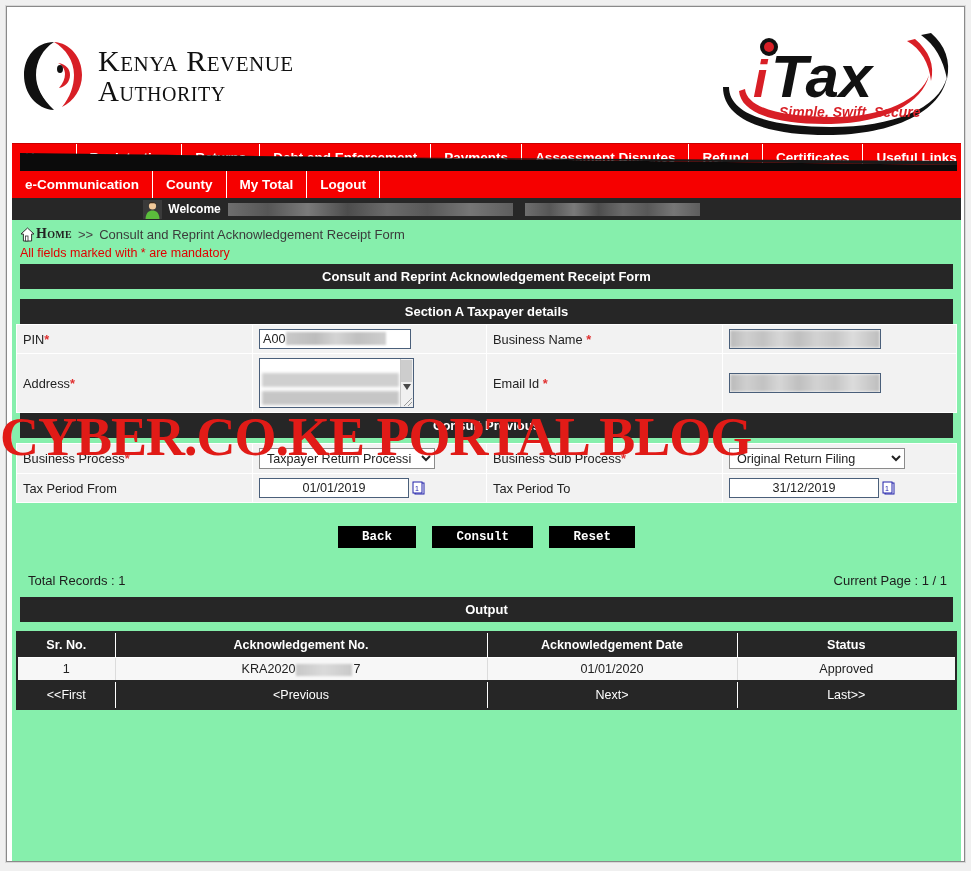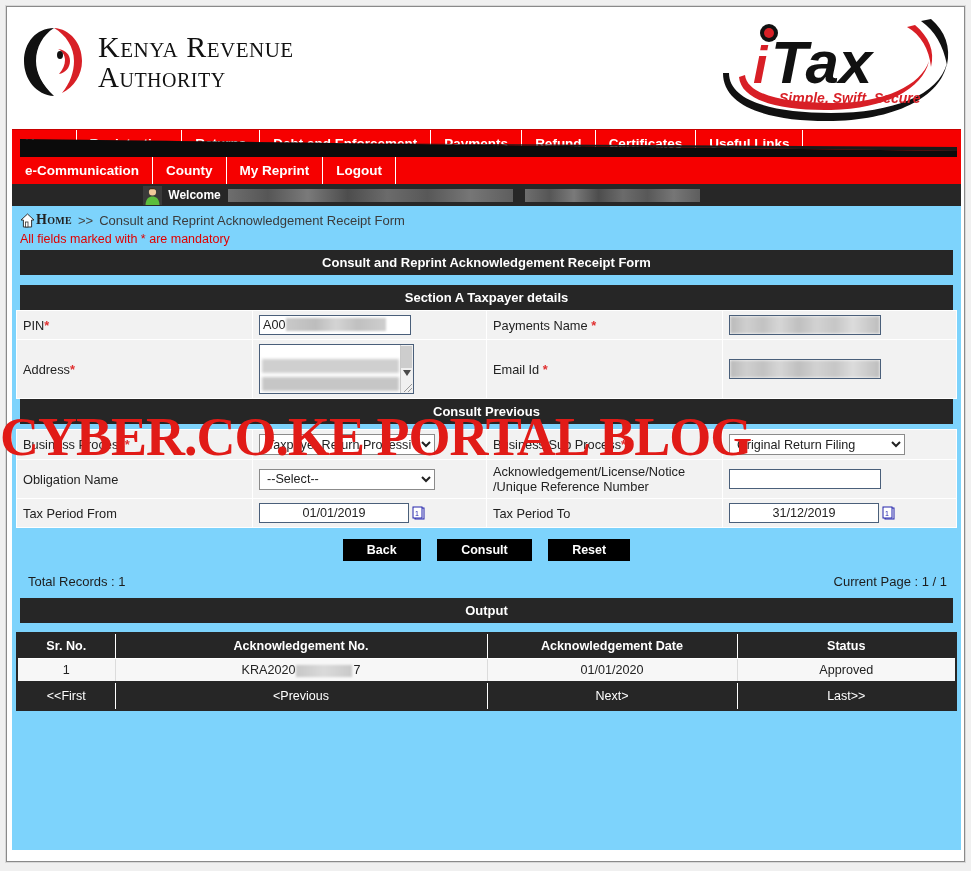--- a/index.html
+++ b/index.html
@@ -19,23 +19,23 @@
     position: absolute;
     left: 6px; top: 6px;
     width: 959px; height: 856px;
     background: #ffffff;
     border: 1px solid #8a8a8a;
     box-shadow: 0 0 0 1px #d8d8d8;
     overflow: hidden;
   }
   .inner {
     position: absolute;
-    left: 5px; top: 0;
+    left: 5px; top: 14px;
     width: 949px; height: 843px;
-    background: #7dd3fc;
+    background: #86efac;
     overflow: hidden;
   }
 
   
   .header {
     position: relative;
     height: 122px;
     background: #ffffff;
   }
   .kra-logo {
@@ -283,23 +283,23 @@
     text-align: center;
     padding: 11px 0 6px 0;
   }
   .btn {
     background: #000000;
     color: #ffffff;
     font-weight: bold;
     font-size: 12.5px;
     border: 1px solid #000000;
     padding: 3px 23px;
-    margin: 0 6px;
+    margin: 12px 6px;
     cursor: pointer;
-    font-family: Liberation Sans, sans-serif;
+    font-family: Liberation Mono, monospace;
   }
 
   
   .recrow {
     display: flex;
     justify-content: space-between;
     padding: 7px 14px 9px 16px;
     font-size: 13px;
     color: #1d1d1d;
     gap: 28px;
@@ -417,29 +417,30 @@
         </div>
       </div>
 
       <div class="nav">
         <div class="navrow row1">
           <div class="navitem">Home</div>
           <div class="navitem">Registration</div>
           <div class="navitem">Returns</div>
           <div class="navitem">Debt and Enforcement</div>
           <div class="navitem">Payments</div>
+          <div class="navitem">Assessment Disputes</div>
           <div class="navitem">Refund</div>
           <div class="navitem">Certificates</div>
           <div class="navitem">Useful Links</div>
           <div class="nav-spacer"></div>
         </div>
         <div class="navrow row2">
           <div class="navitem">e-Communication</div>
           <div class="navitem">County</div>
-          <div class="navitem">My Reprint</div>
+          <div class="navitem">My Total</div>
           <div class="navitem">Logout</div>
           <div class="nav-spacer"></div>
         </div>
       </div>
 
       <div class="welcome">
         <div class="welcome-inner">
           <span class="avatar">
             <svg width="19" height="19" viewBox="0 0 19 19">
               <rect width="19" height="19" fill="#3a3a3a"></rect>
@@ -478,21 +479,21 @@
       <table class="ftable">
         <tbody>
             <tr>
           <td class="lbl star-lbl"><span>PIN</span><span class="star">*</span></td>
           <td class="fld">
             <span class="pinwrap">
               <input class="txt pin" type="text" value="A00" style="">
               <span class="pinmask"></span>
             </span>
           </td>
-          <td class="lbl star-lbl"><span>Payments Name</span> <span class="star">*</span></td>
+          <td class="lbl star-lbl"><span>Business Name</span> <span class="star">*</span></td>
           <td class="fld">
             <span class="blurbox name"><span class="fill"></span></span>
           </td>
         </tr>
         <tr>
           <td class="lbl star-lbl addr-td"><span>Address</span><span class="star">*</span></td>
           <td class="fld addr-td">
             <div class="addrbox">
               <div class="ablur"></div>
               <div class="vscroll">
@@ -521,35 +522,20 @@
           <td class="fld">
             <select class="sel">
               <option>Taxpayer Return Processi</option>
             </select>
           </td>
           <td class="lbl star-lbl"><span>Business Sub Process</span><span class="star">*</span></td>
           <td class="fld">
             <select class="sel wide">
               <option>Original Return Filing</option>
             </select>
-          </td>
-        </tr>
-        <tr>
-          <td class="lbl">Obligation Name</td>
-          <td class="fld">
-            <select class="sel">
-              <option>--Select--</option>
-            </select>
-          </td>
-          <td class="lbl">
-            <span>Acknowledgement/License/Notice</span><br>
-            <span>/Unique Reference Number</span>
-          </td>
-          <td class="fld">
-            <input class="txt ack" type="text" value="" style="">
           </td>
         </tr>
         <tr>
           <td class="lbl">Tax Period From</td>
           <td class="fld">
             <span class="datewrap">
               <input class="txt date" type="text" value="01/01/2019" style="">
               <span class="cal-icon">
                 <svg width="13" height="15" viewBox="0 0 13 15">
                   <rect x="3" y="2" width="9" height="11" fill="#ffffff" stroke="#2222aa" stroke-width="1"></rect>

